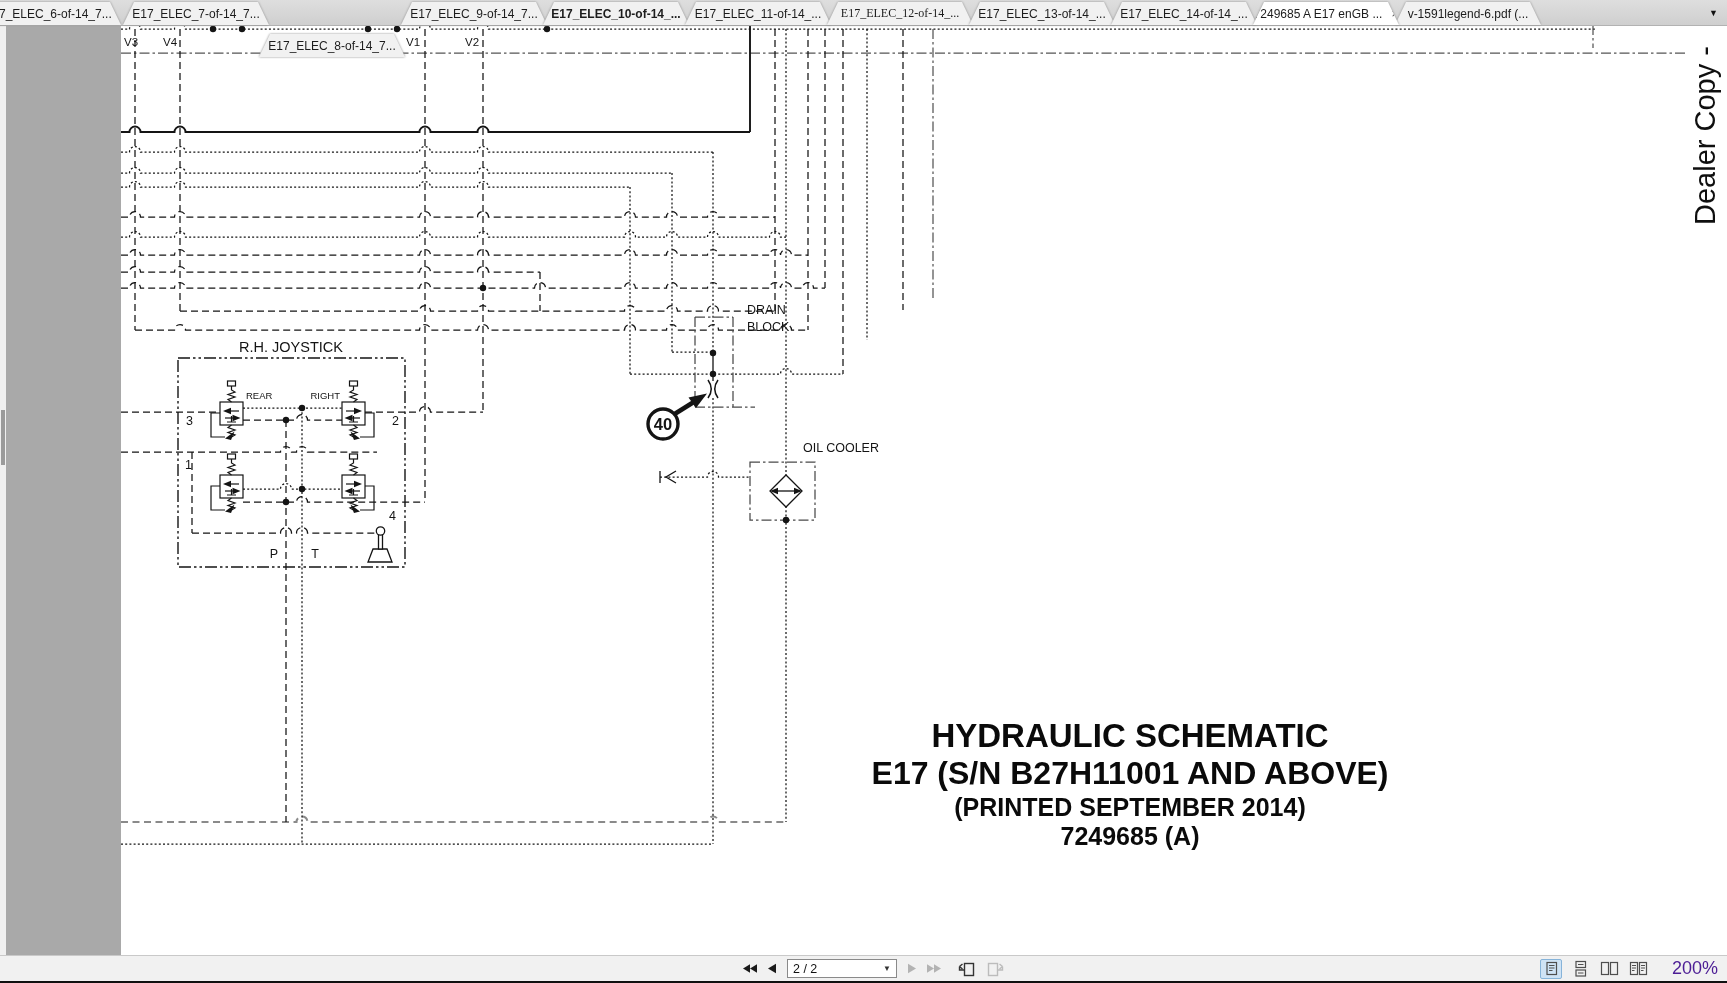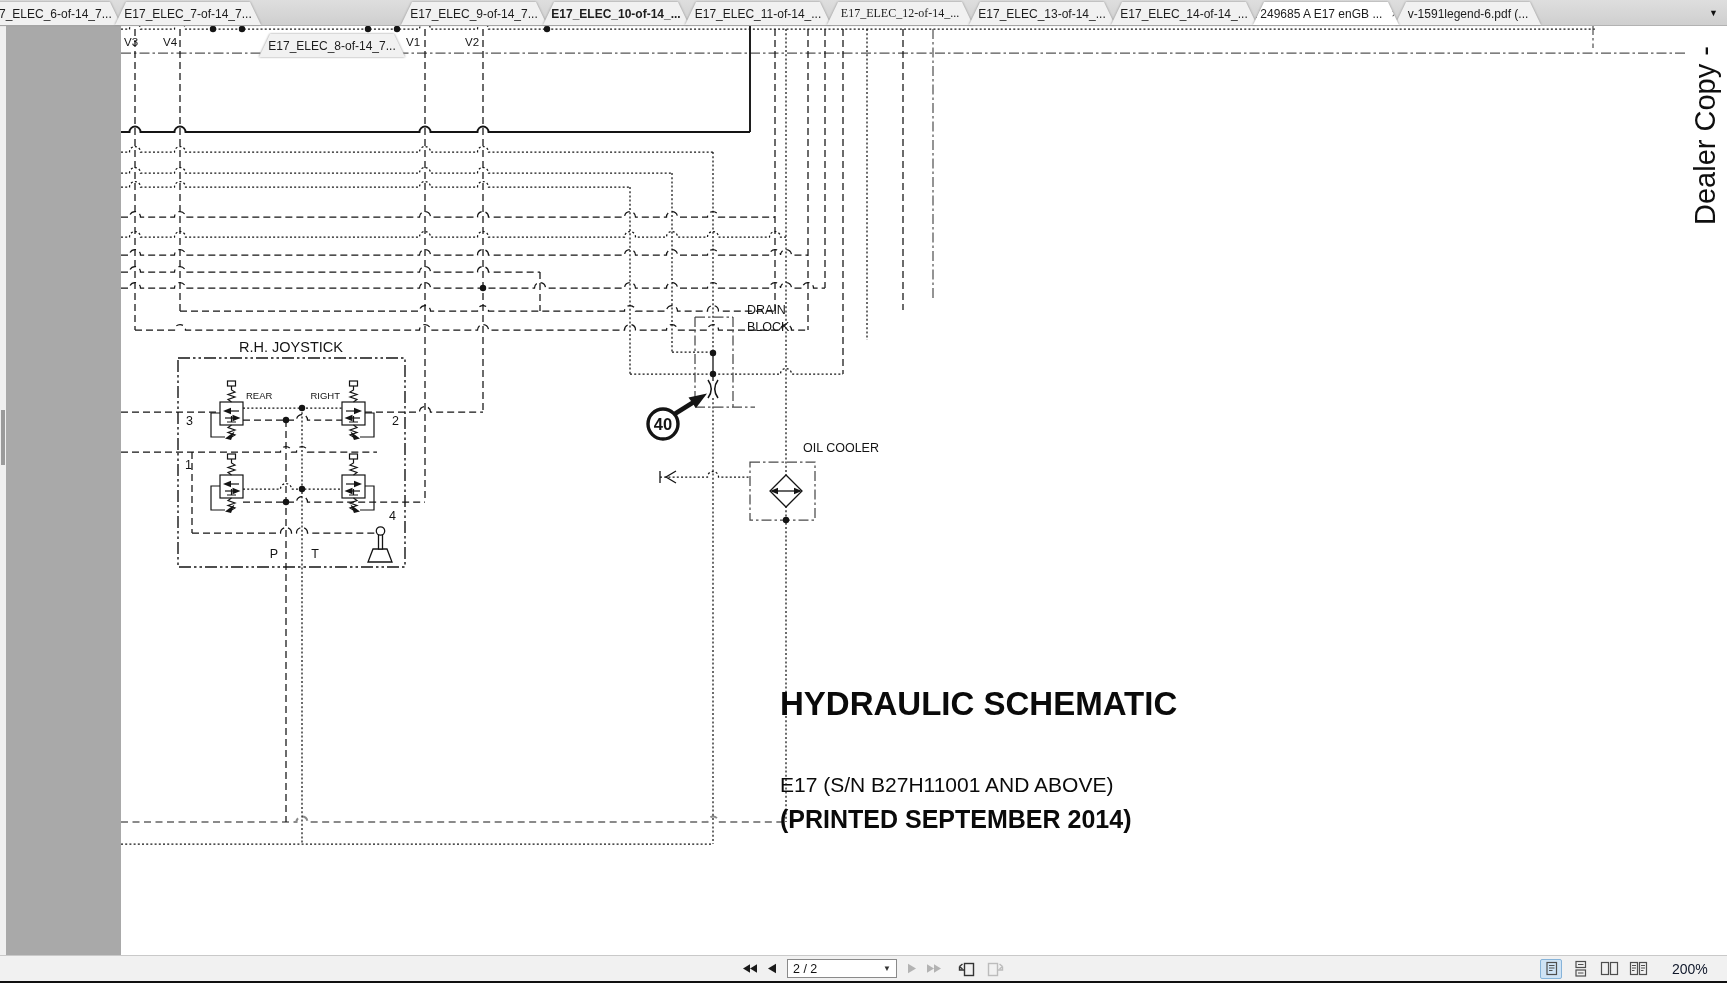--- a/index.html
+++ b/index.html
@@ -18,36 +18,36 @@
   #scrolltrack{position:absolute;left:0;top:25px;width:6px;bottom:27px;background:#f0f0f0;z-index:6;}
   #scrollthumb{position:absolute;left:1px;top:385px;width:4px;height:55px;background:#9b9b9b;}
   #grayband{position:absolute;left:6px;top:25px;width:115px;bottom:27px;background:#a9a9a9;z-index:5;}
   
   #schematic{position:absolute;left:0;top:0;z-index:1;}
   text{fill:#141414;}
   
   #dealercopy{position:absolute;left:1606px;top:108px;width:200px;height:34px;transform:rotate(-90deg);
     font-size:29px;color:#0f0f0f;text-align:left;white-space:nowrap;z-index:2;}
   
-  #titleblock{position:absolute;left:780px;top:685px;width:700px;text-align:left;color:#0a0a0a;z-index:2;}
+  #titleblock{position:absolute;left:780px;top:717px;width:700px;text-align:center;color:#0a0a0a;z-index:2;}
   #titleblock .t1{font-size:33px;font-weight:bold;line-height:37px;}
-  #titleblock .t2{font-size:21px;font-weight:normal;line-height:38px;margin-top:44px;}
+  #titleblock .t2{font-size:32px;font-weight:bold;line-height:38px;}
   #titleblock .t3{font-size:25px;font-weight:bold;line-height:30px;}
   #titleblock .t4{font-size:25px;font-weight:bold;line-height:28px;}
   
   #toolbar{position:absolute;left:0;bottom:2px;width:100%;height:25px;background:#f1f1f1;border-top:1px solid #c9c9c9;z-index:30;}
   #winedge{position:absolute;left:0;bottom:0;width:100%;height:2px;background:#101010;z-index:31;}
   #navgroup{position:absolute;left:742px;top:2px;height:21px;display:flex;align-items:center;gap:10px;}
   .tbtn{display:flex;align-items:center;justify-content:center;height:20px;}
   #pagecombo{width:110px;height:19px;background:#fff;border:1px solid #8a8a8a;display:flex;align-items:center;box-sizing:border-box;padding:0 5px;font-size:12.5px;color:#111;}
   #pagecombo .caret{margin-left:auto;font-size:8px;color:#333;}
   #viewgroup{position:absolute;left:1540px;top:2px;height:21px;display:flex;align-items:center;gap:7px;}
   .vbtn{width:22px;height:20px;display:flex;align-items:center;justify-content:center;border:1px solid transparent;border-radius:2px;box-sizing:border-box;}
   .vbtn.sel{background:#cfe3f5;border-color:#86b3d9;}
-  #zoomlabel{margin-left:16px;font-size:14px;color:#0f172a;}
+  #zoomlabel{margin-left:16px;font-size:18px;color:#4c1d95;}
 </style>
 </head>
 <body>
 
 <div id="win">
 
   <svg id="schematic" width="1727" height="983" viewBox="0 0 1727 983">
     <defs>
 
       <g id="vu" fill="none" stroke="#141414" stroke-width="1.2">
@@ -211,35 +211,36 @@
       <text x="803" y="452">OIL COOLER</text>
     </g>
   </svg>
 
   <div id="dealercopy">Dealer Copy -</div>
 
   <div id="titleblock">
     <div class="t1">HYDRAULIC SCHEMATIC</div>
     <div class="t2">E17 (S/N B27H11001 AND ABOVE)</div>
     <div class="t3">(PRINTED SEPTEMBER 2014)</div>
+    <div class="t4">7249685 (A)</div>
   </div>
 
   <div id="scrolltrack">
     <div id="scrollthumb"></div>
   </div>
   <div id="grayband"></div>
 
   <div id="tabbar">
     <div id="tabs-holder">
         <div class="tab" style="left: -25px; width: 146px;">
           <div class="tab-shape">
             <span>E17_ELEC_6-of-14_7...</span>
           </div>
         </div>
-        <div class="tab" style="left: 115px; width: 146px;">
+        <div class="tab" style="left: 123px; width: 146px;">
           <div class="tab-shape">
             <span>E17_ELEC_7-of-14_7...</span>
           </div>
         </div>
         <div class="tab" style="left: 259px; width: 146px; margin-top: 32px;">
           <div class="tab-shape">
             <span>E17_ELEC_8-of-14_7...</span>
           </div>
         </div>
         <div class="tab" style="left: 401px; width: 146px;">

